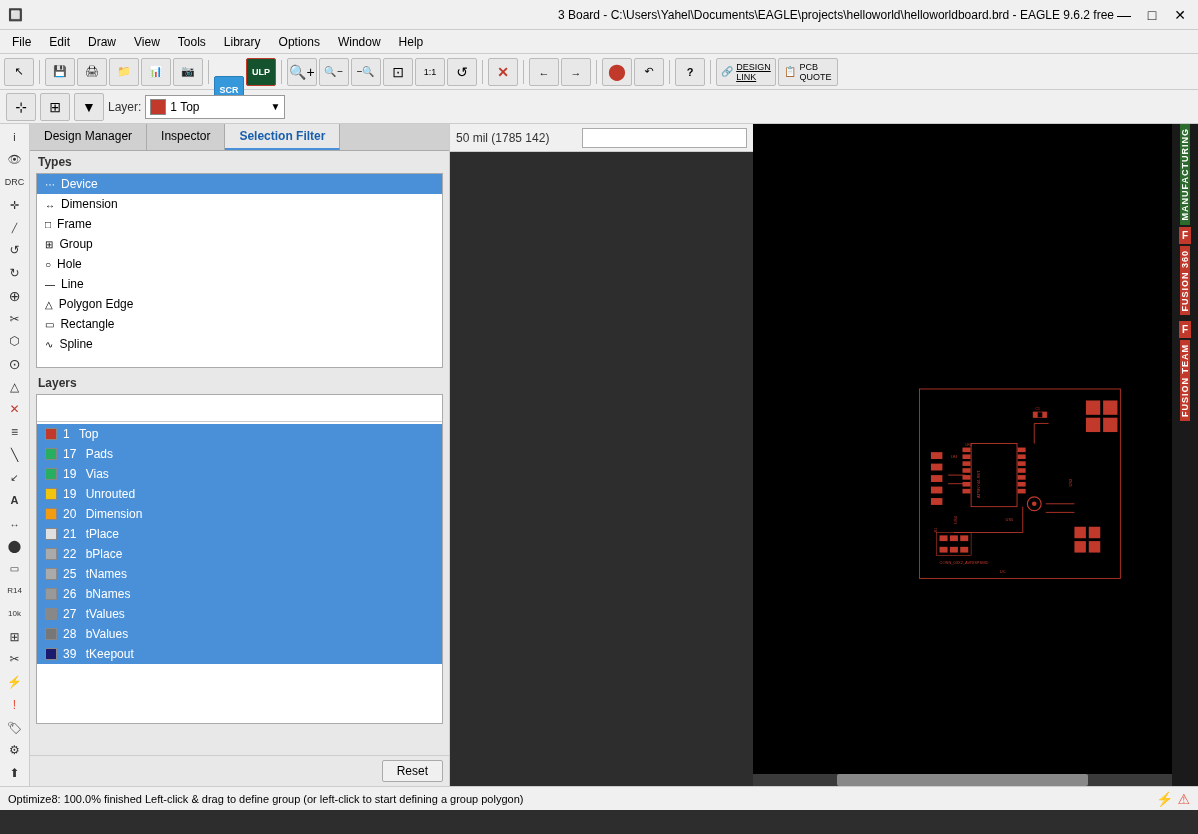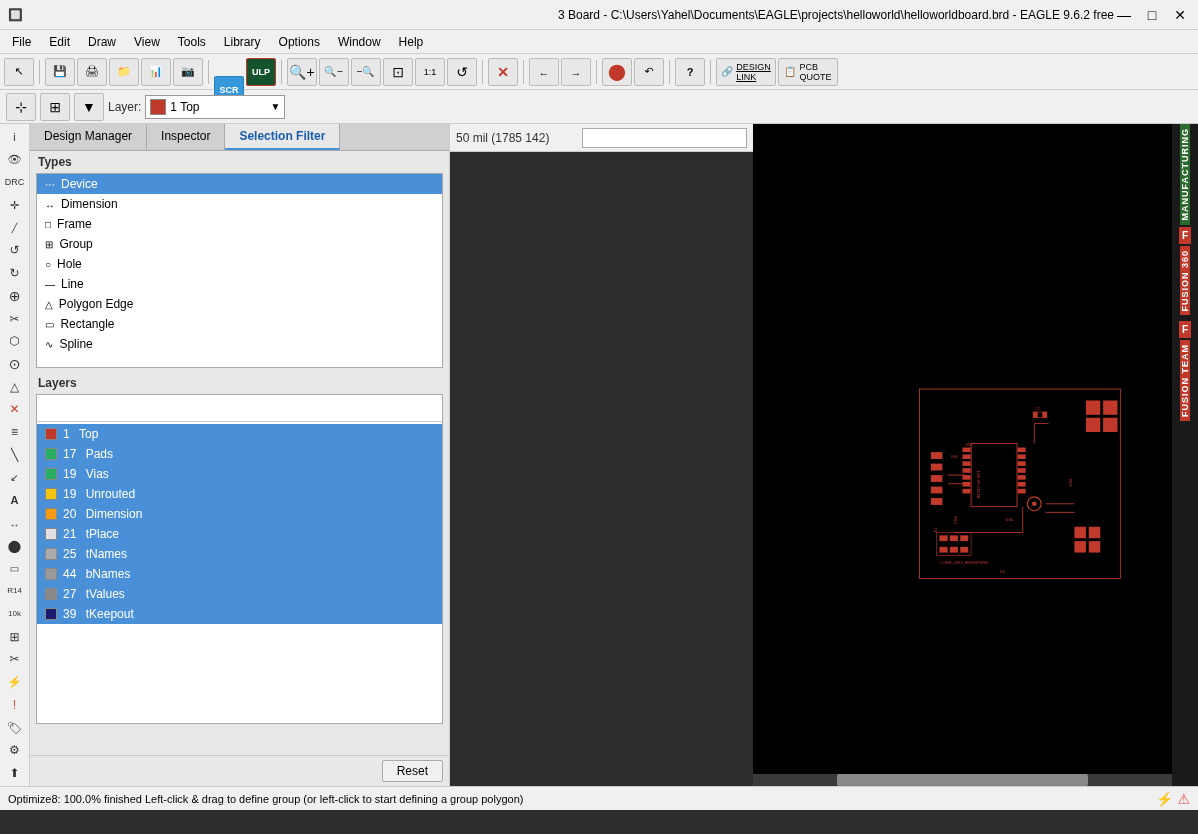--- a/index.html
+++ b/index.html
@@ -489,32 +489,42 @@
               <span>20</span>
               <span>&nbsp;Dimension</span>
             </div>
             <div class="layer-item selected">
               <div class="layer-color-swatch" style="background:#e0e0e0;"></div>
               <span>21</span>
               <span>&nbsp;tPlace</span>
             </div>
             <div class="layer-item selected">
               <div class="layer-color-swatch" style="background:#aaaaaa;"></div>
+              <span>22</span>
+              <span>&nbsp;bPlace</span>
+            </div>
+            <div class="layer-item selected">
+              <div class="layer-color-swatch" style="background:#aaaaaa;"></div>
               <span>25</span>
               <span>&nbsp;tNames</span>
             </div>
             <div class="layer-item selected">
               <div class="layer-color-swatch" style="background:#999999;"></div>
-              <span>44</span>
+              <span>26</span>
               <span>&nbsp;bNames</span>
             </div>
             <div class="layer-item selected">
               <div class="layer-color-swatch" style="background:#888888;"></div>
               <span>27</span>
               <span>&nbsp;tValues</span>
+            </div>
+            <div class="layer-item selected">
+              <div class="layer-color-swatch" style="background:#777777;"></div>
+              <span>28</span>
+              <span>&nbsp;bValues</span>
             </div>
             <div class="layer-item selected">
               <div class="layer-color-swatch" style="background:#1a1a6e;"></div>
               <span>39</span>
               <span>&nbsp;tKeepout</span>
             </div>
           </div>
       </div>
 
     </div>

